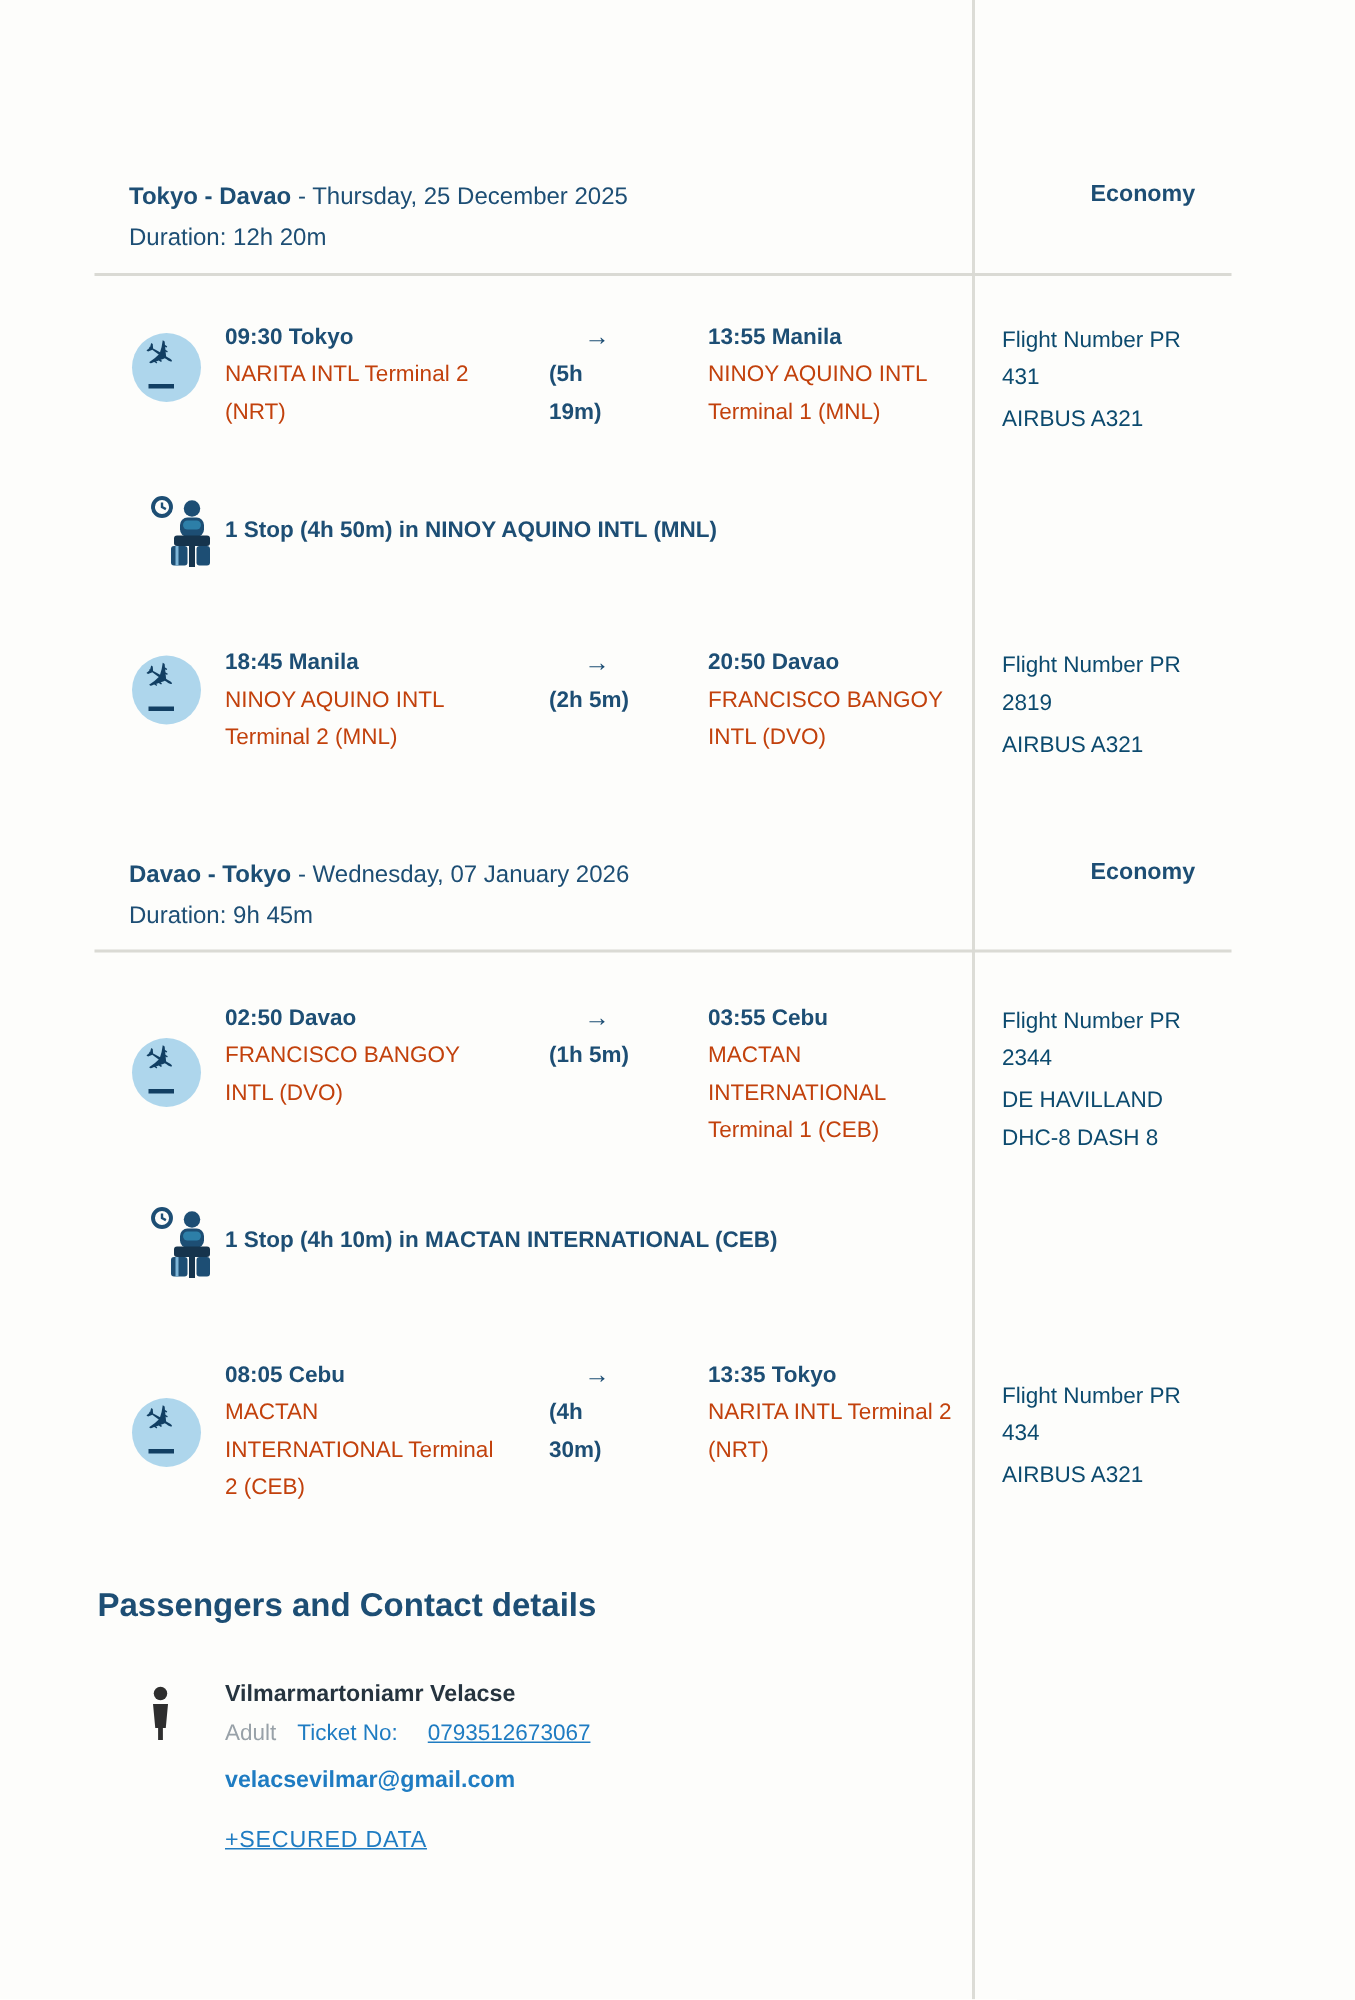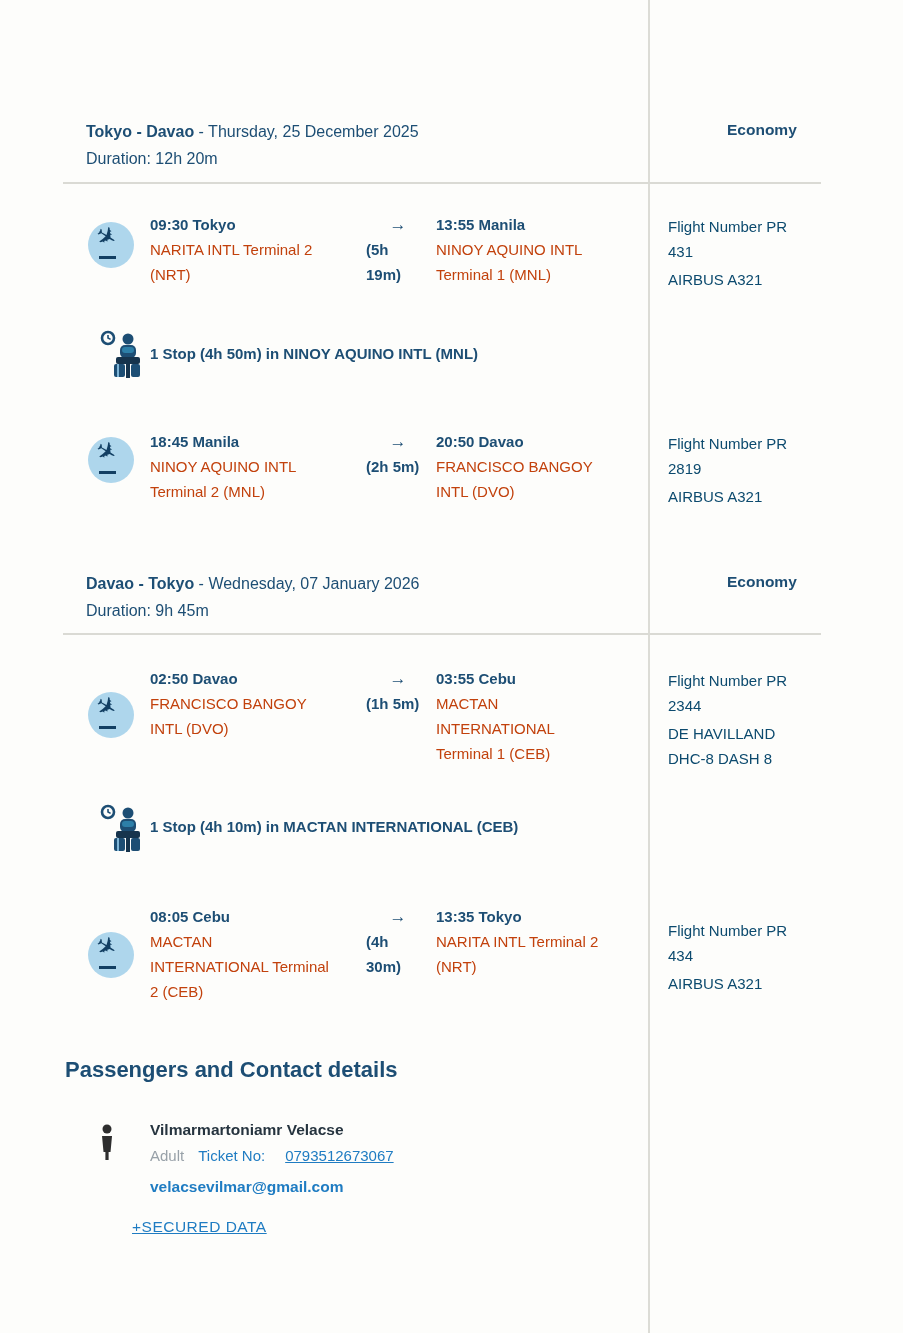--- a/index.html
+++ b/index.html
@@ -21,21 +21,21 @@
   .cabin2{top:573px;}
 
   .seg{position:absolute;left:0;width:903px;font-size:15px;line-height:25px;}
   .seg1{top:212px;}
   .seg2{top:429px;}
   .seg3{top:666px;}
   .seg4{top:904px;}
   .col{position:absolute;top:0;}
   .dep{left:150px;width:200px;}
   .mid{left:366px;width:64px;}
-  .arr{left:436px;width:190px;}
+  .arr{left:472px;width:190px;}
   .right{left:668px;width:160px;top:2px;color:#0c4a6e;}
   .right.lower{top:14px;}
   .time{font-weight:bold;color:#1d4e74;}
   .airport{color:#c2410c;white-space:pre-line;}
   .arrow{display:block;text-align:center;font-weight:bold;font-size:17px;color:#1d4e74;line-height:25px;}
   .duration{font-weight:bold;color:#1d4e74;white-space:pre-line;}
   .flightnum{white-space:pre-line;}
   .aircraft{margin-top:3px;white-space:pre-line;}
 
   .seg-icon{position:absolute;left:88px;width:46px;height:46px;border-radius:50%;background:#aed6ec;}
@@ -50,21 +50,21 @@
   .st1{top:345px;}.st2{top:818px;}
 
   .pax-heading{position:absolute;left:65px;top:1057px;font-size:22px;font-weight:bold;color:#1d4e74;}
   .pax-icon{position:absolute;left:98px;top:1124px;}
   .pax-name{position:absolute;left:150px;top:1121px;font-size:15.5px;font-weight:bold;color:#26343f;}
   .pax-meta{position:absolute;left:150px;top:1147px;font-size:15px;}
   .pax-type{color:#98a1a8;margin-right:14px;}
   .ticket-label{color:#1f7cc2;margin-right:20px;}
   .ticket-number{color:#1f7cc2;text-decoration:underline;cursor:pointer;}
   .pax-email{position:absolute;left:150px;top:1178px;font-size:15.5px;font-weight:bold;color:#1f7cc2;}
-  .pax-secured{position:absolute;left:132px;top:1218px;font-size:15.5px;color:#1f7cc2;
+  .pax-secured{position:absolute;left:150px;top:1218px;font-size:15.5px;color:#1f7cc2;
     text-decoration:underline;letter-spacing:0.5px;cursor:pointer;}
 </style>
 </head>
 <body>
 
 <div class="page">
   <div class="vline"></div>
 
   <div class="journey-header jh1">
     <div><span class="route-bold">Tokyo - Davao</span><span> - Thursday, 25 December 2025</span></div>

